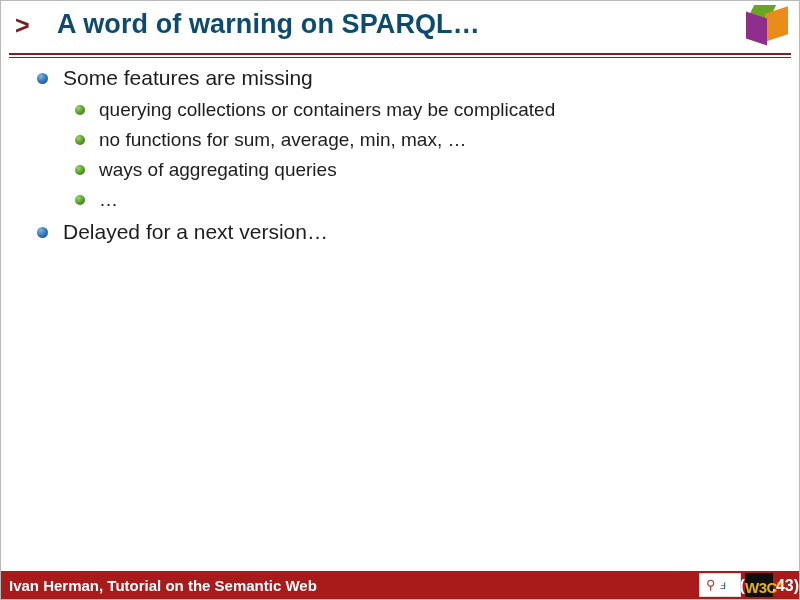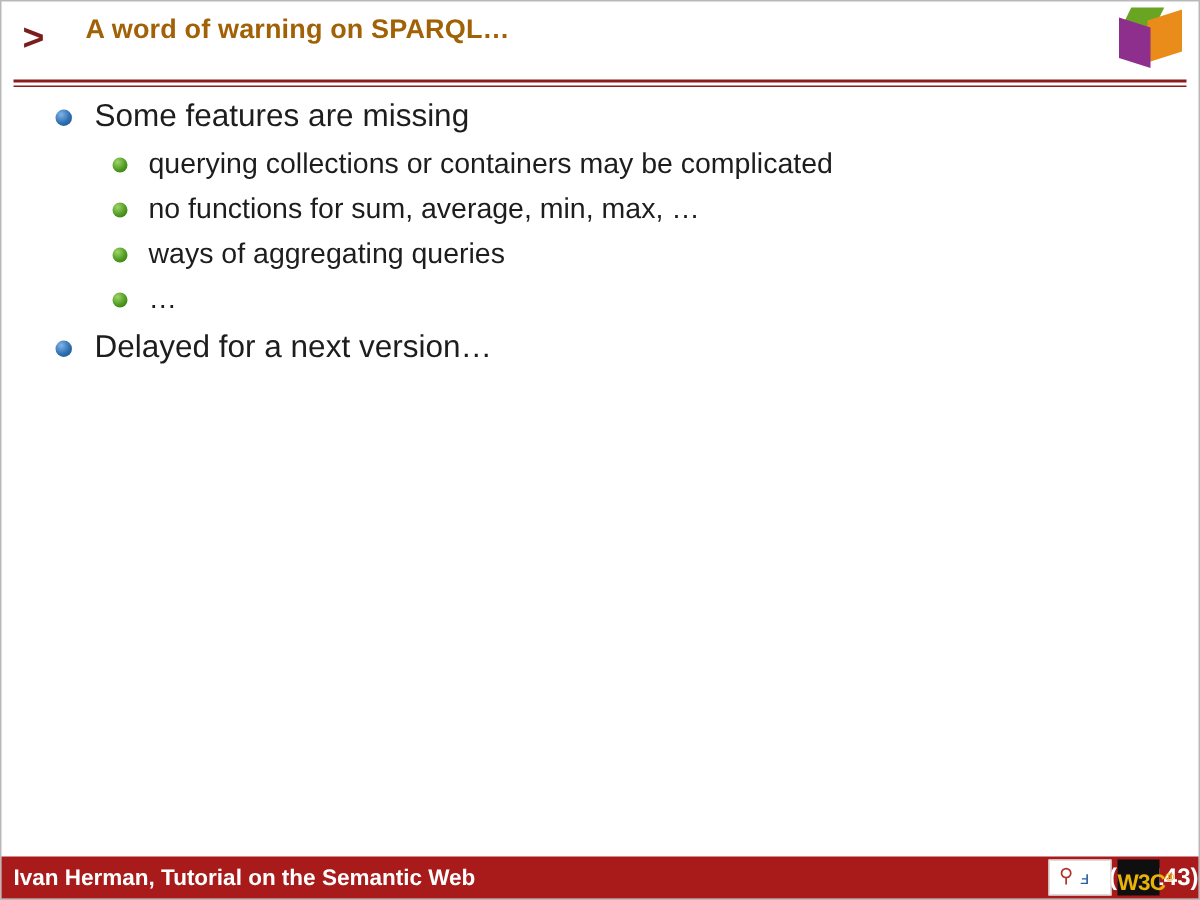--- a/index.html
+++ b/index.html
@@ -36,23 +36,23 @@
     top: 12px;
     font-size: 25px;
     color: #7b1d1d;
     font-weight: bold;
     line-height: 1;
   }
   .header-title {
     position: absolute;
     left: 56px;
     top: 8px;
-    font-size: 18px;
-    font-weight: bold;
-    color: #a16207;
+    font-size: 27px;
+    font-weight: bold;
+    color: #0c4a6e;
     letter-spacing: 0.1px;
     white-space: nowrap;
   }
   .header-rule {
     position: absolute;
     left: 8px;
     top: 52px;
     width: 782px;
     height: 0;
     border-top: 2px solid #8c1b1b;

